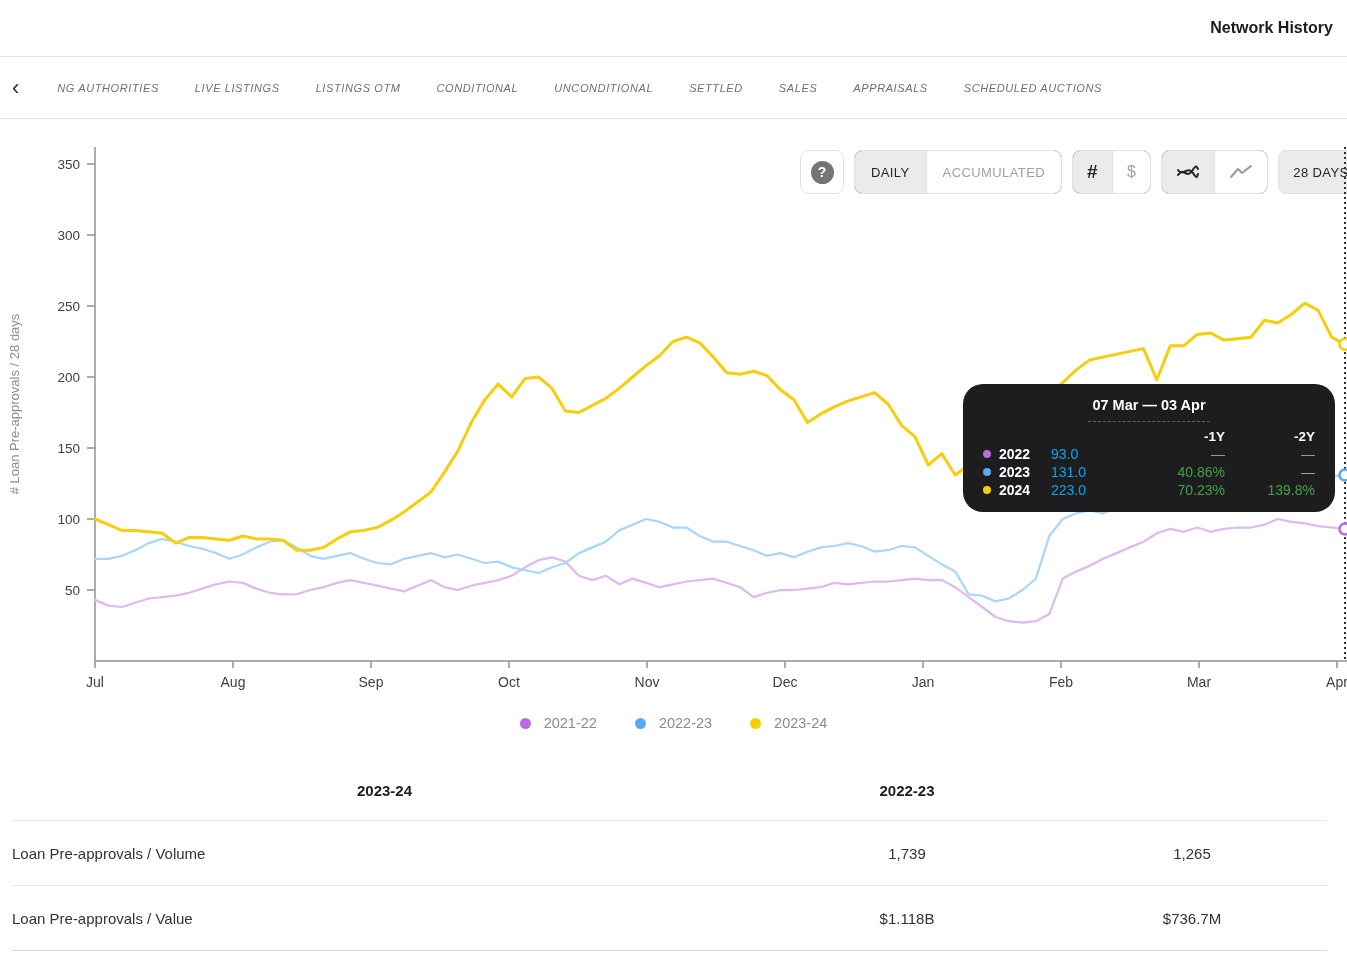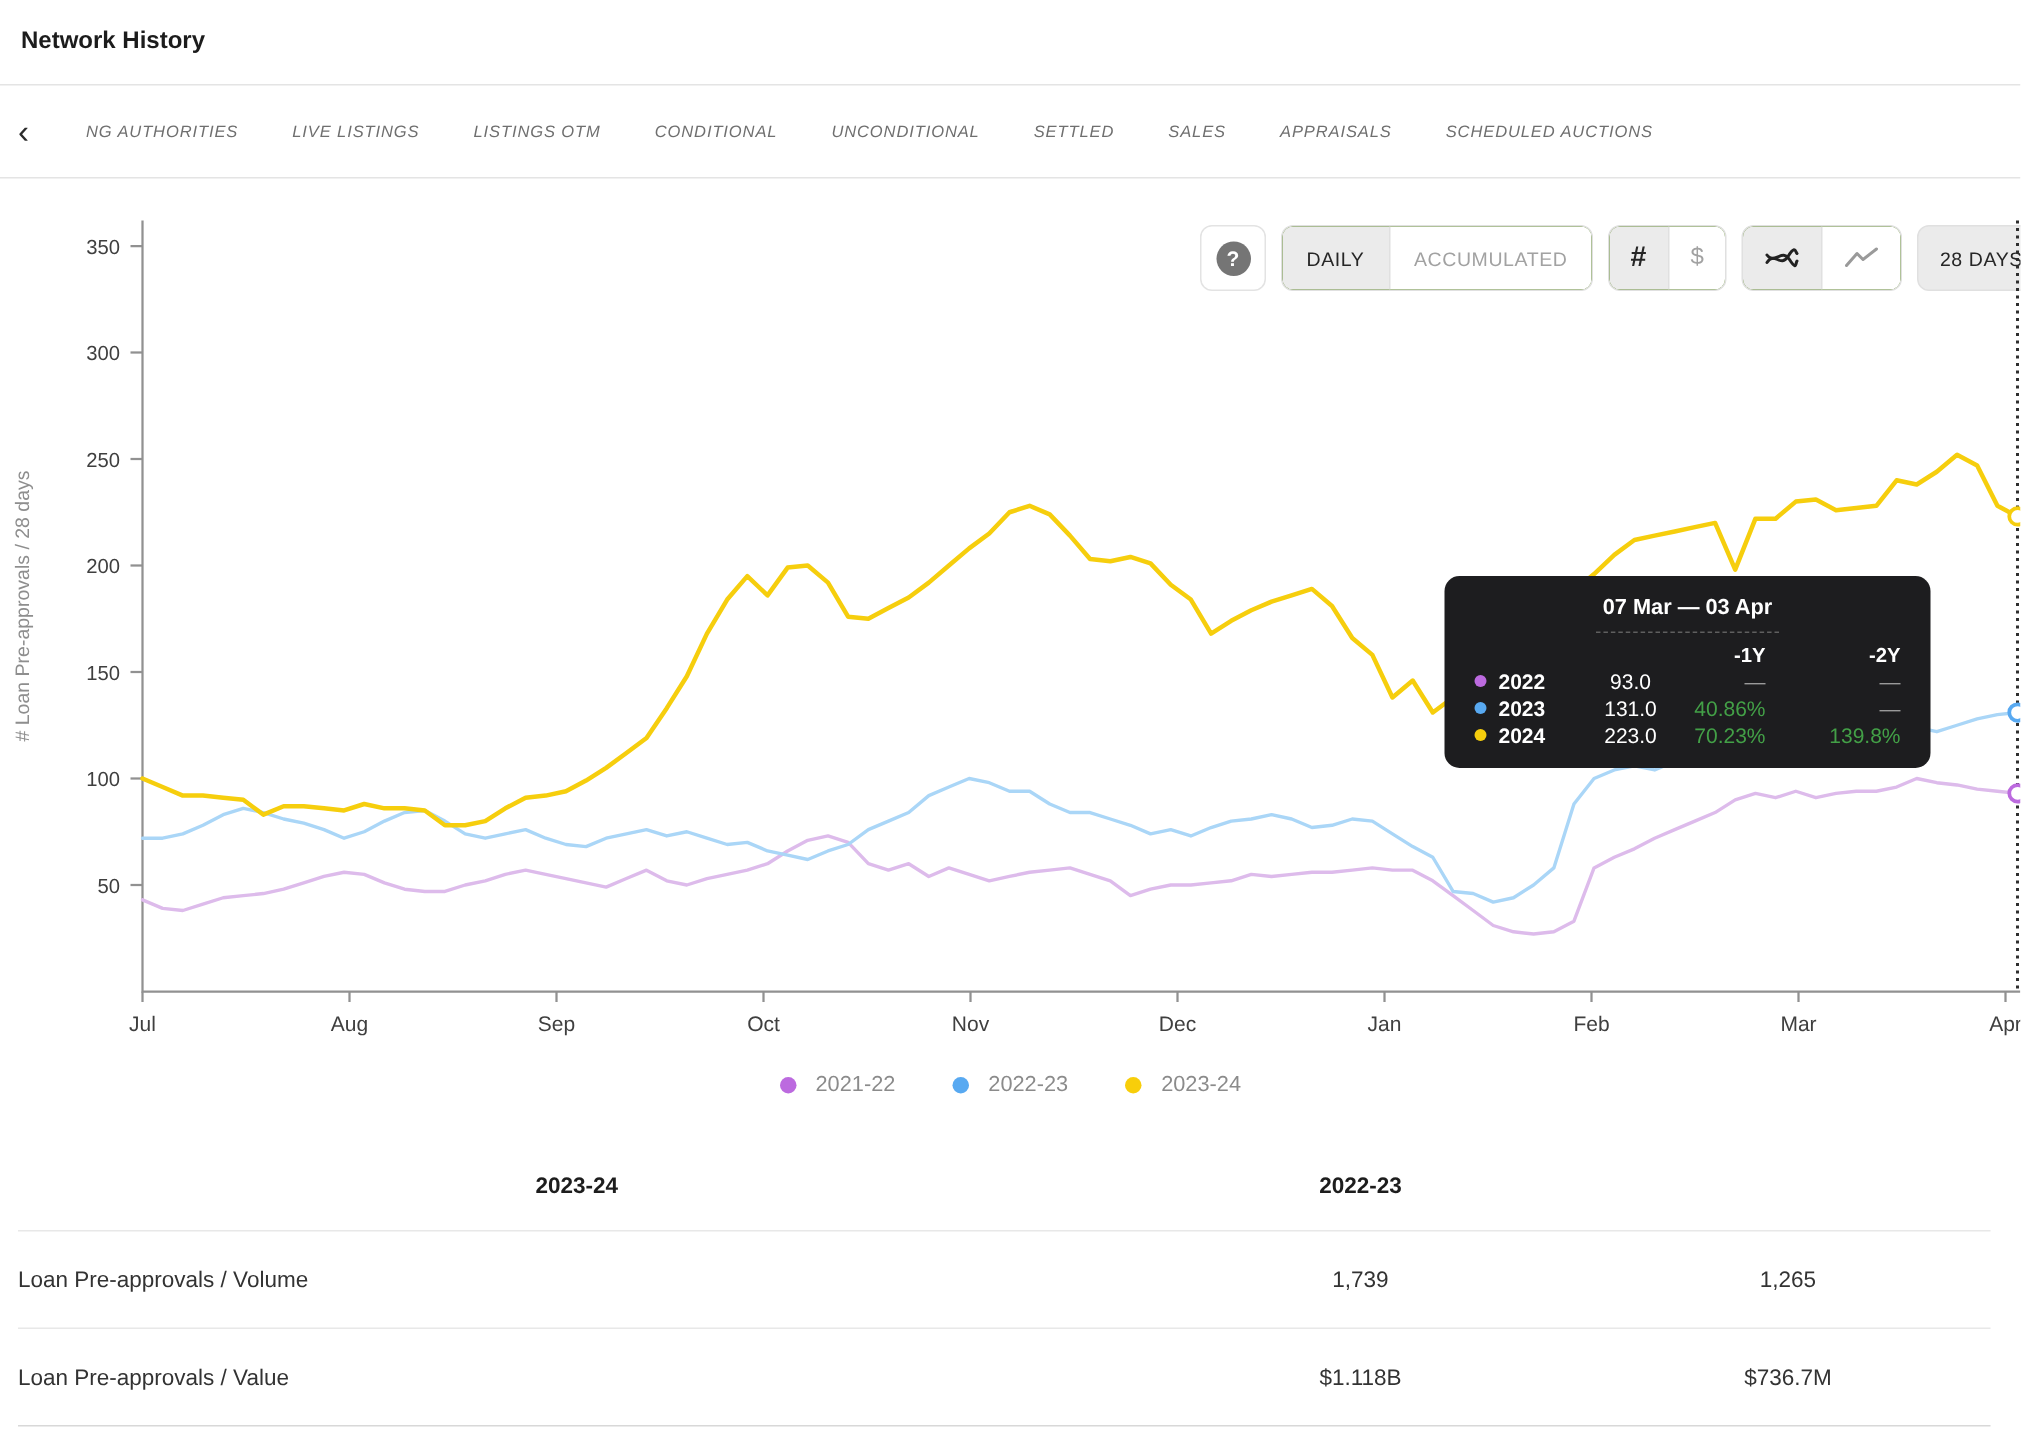--- a/index.html
+++ b/index.html
@@ -1,21 +1,21 @@
 <!DOCTYPE html>
 <html><head>
 <meta charset="utf-8">
 <style>
   * { margin:0; padding:0; box-sizing:border-box; }
   html,body { width:1347px; height:958px; overflow:hidden; background:#fff;
               font-family:"Liberation Sans", sans-serif; }
 
   
   .header { height:57px; display:flex; align-items:center; padding:0 14px;
-            border-bottom:1px solid #e4e4e4; }
+            border-bottom:1px solid #e4e4e4;justify-content:flex-end; }
   .page-title { font-size:16px; font-weight:700; color:#1c1c1c; }
 
   
   .tabbar { height:62px; display:flex; align-items:center; gap:36px;
             padding:0 10px; border-bottom:1px solid #e4e4e4;
             overflow:hidden; white-space:nowrap; }
   .back-btn { font-size:22px; color:#2b2b2b; line-height:1; cursor:pointer;
               flex:0 0 auto; padding:0 2px; }
   .tab { font-size:11px; color:#6f6f6f; letter-spacing:.6px; cursor:pointer;
          flex:0 0 auto;font-style:italic; }
@@ -41,31 +41,31 @@
   .seg-opt + .seg-opt { border-left:1px solid #e0e0e0; }
   .seg-opt.icon-opt { padding:0 14px; }
   .hash-glyph { font-size:19px; font-weight:700; }
   .dollar-glyph { font-size:16px; }
   .btn-range { height:44px; width:100px; padding:0 14px; flex:0 0 auto;
                background:#ebebeb; border:1px solid #e0e0e0; border-radius:8px;
                font-size:13px; letter-spacing:.4px; color:#262626;
                display:flex; align-items:center; cursor:pointer; }
 
   
-  .tooltip { position:absolute; left:963px; top:265px; width:324px; z-index:3;
-             background:#1d1d1f; border-radius:10px; padding:13px 20px 14px;
+  .tooltip { position:absolute; left:963px; top:265px; width:372px; z-index:3;
+             background:#1d1d1f; border-radius:20px; padding:13px 20px 14px;
              color:#fff; }
   .tt-title { text-align:center; font-size:14.5px; font-weight:700; }
   .tt-divider { width:122px; margin:8px auto 7px; border-top:1.5px dashed #5f5f5f; }
   .tt-grid { display:grid; grid-template-columns:16px 52px 72px 1fr 90px;
              row-gap:2px; font-size:14px; align-items:center; }
   .tt-h { font-size:13.5px; font-weight:700; text-align:right; color:#fff; }
   .tt-dot { width:8px; height:8px; border-radius:50%; }
   .tt-year { font-weight:700; color:#fff; }
-  .tt-val { color:#ffffff;text-align:center; }
+  .tt-val { color:#0ea5e9; }
   .tt-pct { text-align:right; }
 
   
   .legend { position:absolute; top:596px; left:0; right:0; z-index:1;
             display:flex; justify-content:center; gap:38px; }
   .legend-item { display:flex; align-items:center; gap:13px; font-size:14.5px;
                  color:#8b8b8b; cursor:pointer; }
   .legend-dot { width:11px; height:11px; border-radius:50%; }
 
   

